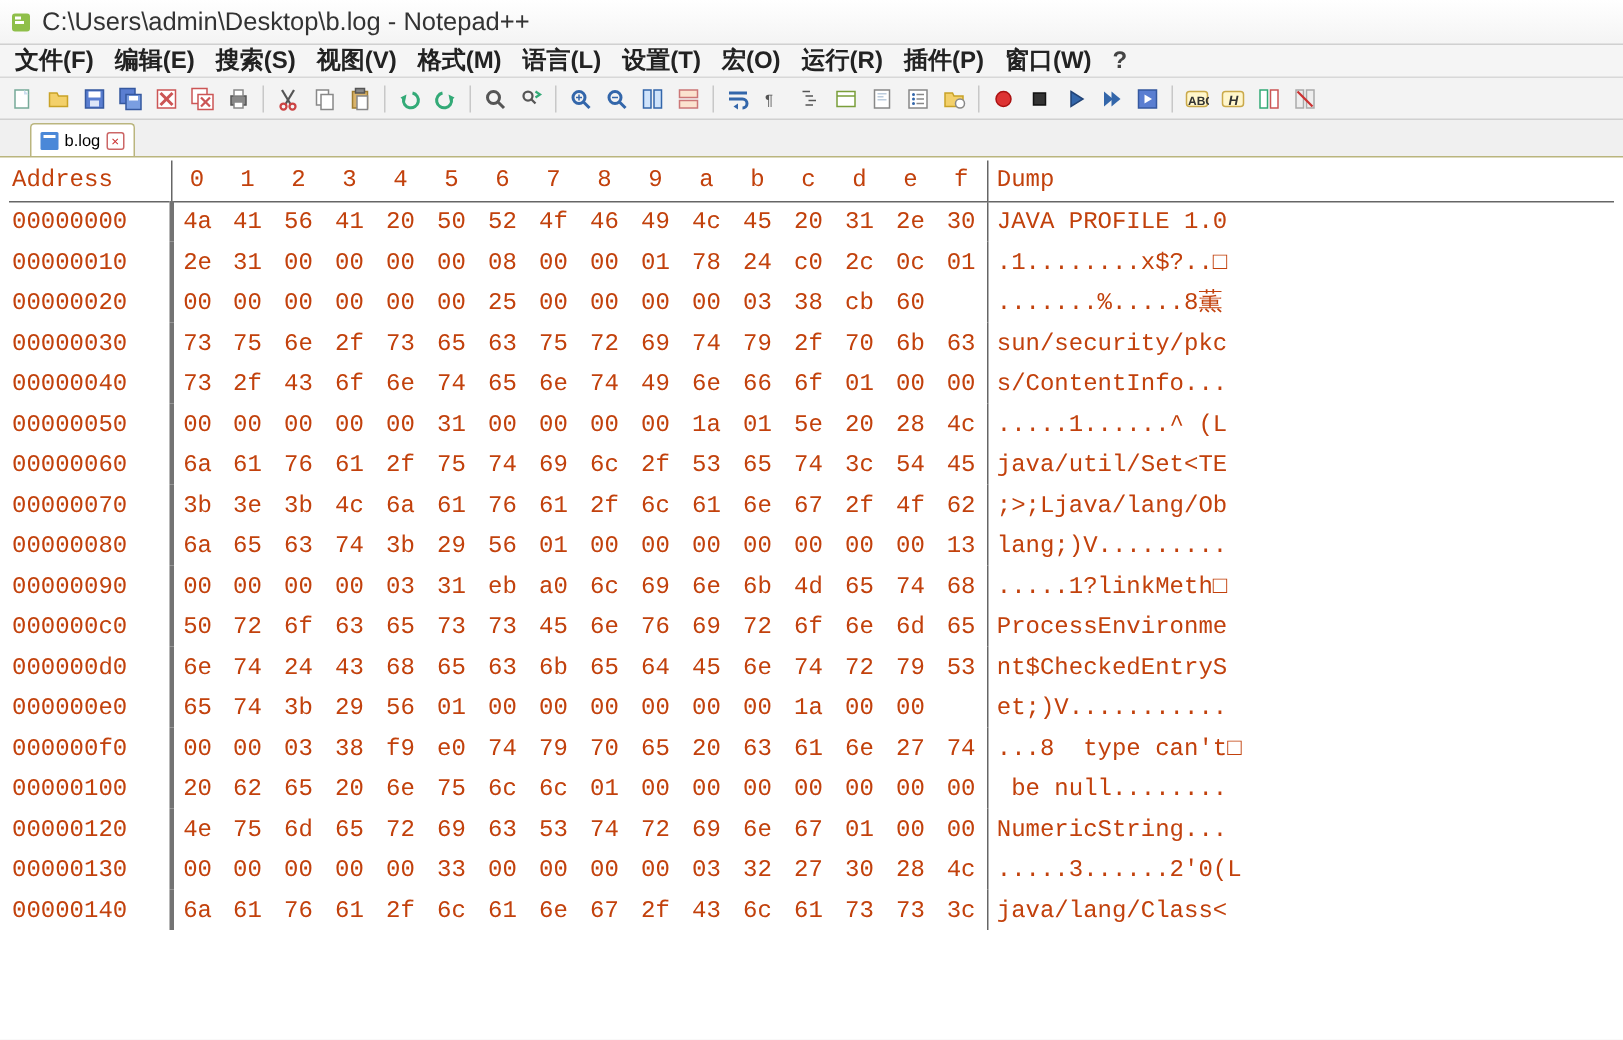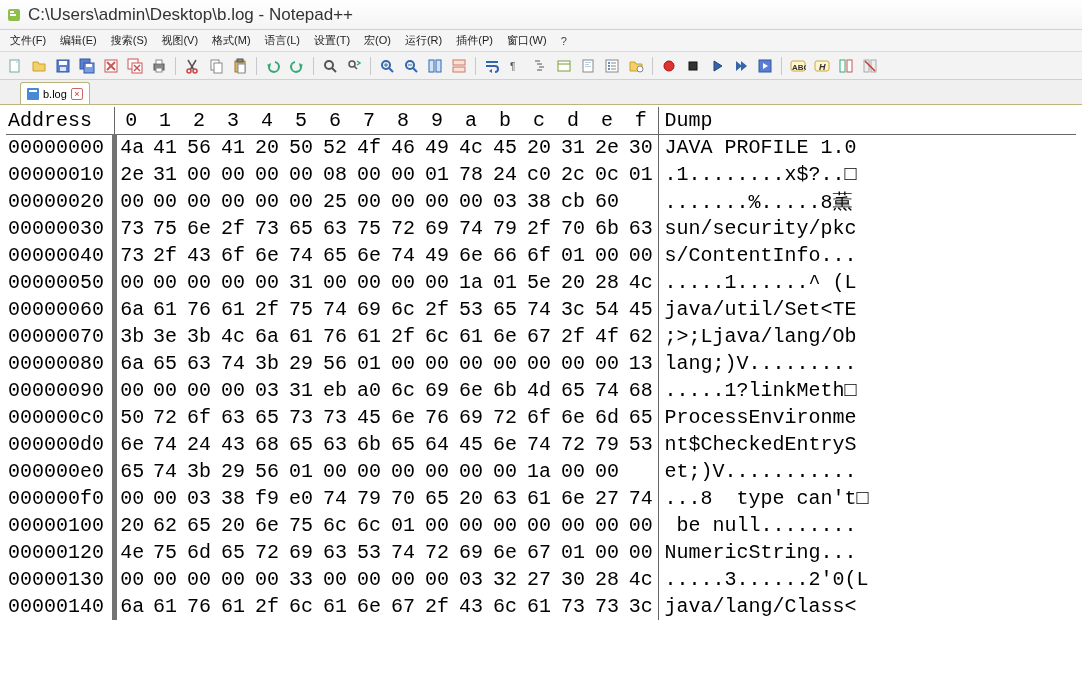--- a/index.html
+++ b/index.html
@@ -36,22 +36,23 @@
     border-bottom: 1px solid #d8d8d8;
     display: flex;
     align-items: center;
     padding: 0 4px;
     gap: 2px;
   }
   .menubar .menu-item {
     padding: 2px 6px;
     color: #222;
     cursor: default;
-    font-size: 11px;
+    font-size: 16px;
     white-space: nowrap;
+    font-weight: bold;
   }
   .menubar .help { color: #444; }
   .toolbar {
     height: 28px;
     background: #f3f3f3;
     border-bottom: 1px solid #d0d0d0;
     display: flex;
     align-items: center;
     padding: 0 4px;
     gap: 2px;
@@ -107,22 +108,22 @@
     line-height: 10px;
     text-align: center;
     cursor: pointer;
   }
   .editor {
     flex: 1;
     background: #fff;
     border-top: 1px solid #bab57e;
     overflow: hidden;
     font-family: "Courier New", monospace;
-    font-size: 20px;
-    color: #000000;
+    font-size: 16px;
+    color: #c2410c;
     padding: 2px 6px 0 6px;
   }
   .hex-table {
     border-collapse: collapse;
     width: 100%;
   }
   .hex-table td, .hex-table th {
     padding: 0;
     text-align: center;
     font-weight: normal;
@@ -130,21 +131,21 @@
     vertical-align: middle;
     white-space: pre;
   }
   .hex-table th {
     border-bottom: 1px solid #666;
   }
   .hex-table .addr { width: 108px; text-align: left; padding-left: 2px; }
   .hex-table .hcol { width: 34px; }
   .hex-table .dcol { text-align: left; padding-left: 6px; border-left: 1px solid #666; }
   .hex-table th.addr { border-right: 1px solid #666; }
-  .hex-table td.addr { border-right: 5px solid #737373; }
+  .hex-table td.addr { border-right: 3px solid #737373; }
   .hex-table th.hcol-last { border-right: 1px solid #666; }
 </style>
 </head>
 <body>
 
 <div class="titlebar">
   <span class="app-icon">
     <svg viewBox="0 0 16 16">
         <rect x="2" y="2" width="12" height="12" fill="#8fbf4a" rx="2"></rect>
         <rect x="4" y="4" width="4" height="2" fill="#fff"></rect>

